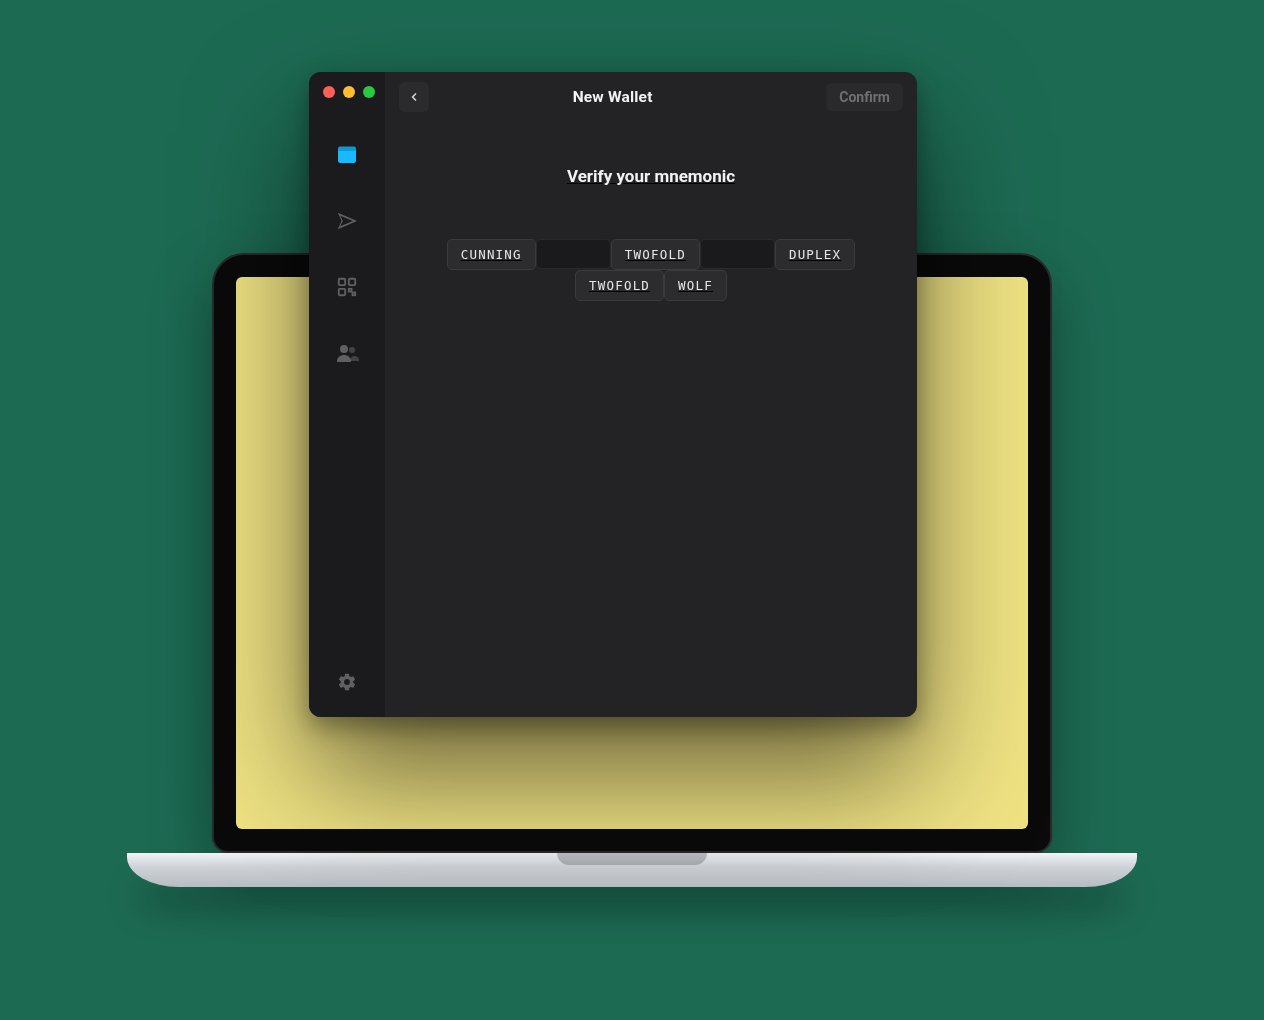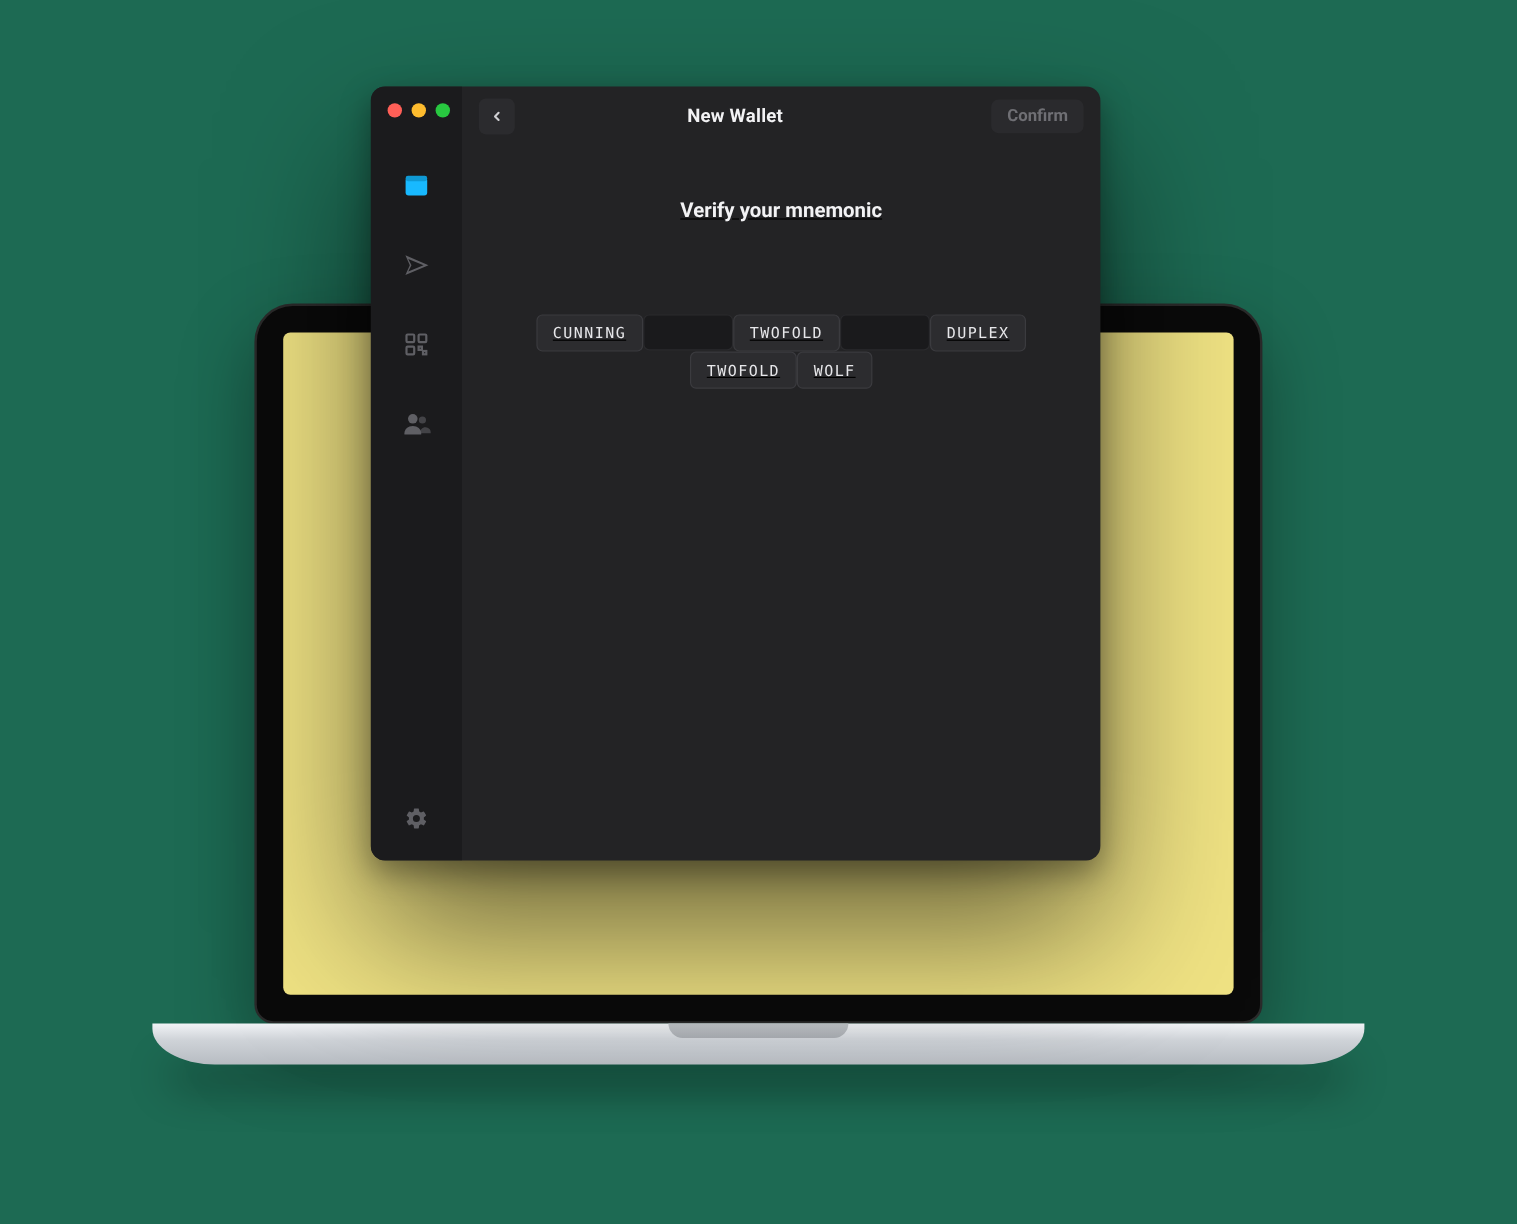--- a/index.html
+++ b/index.html
@@ -184,21 +184,21 @@
     border-radius: 8px;
     padding: 22px 18px;
     display: flex;
     flex-wrap: wrap;
     gap: 12px;
     justify-content: center;
     align-content: flex-start;
   }
 
   .word-pool {
-    margin-top: 70px;
+    margin-top: 47px;
     width: 100%;
     display: flex;
     flex-wrap: wrap;
     justify-content: center;
   }
 
   .chip {
     font-family: ui-monospace, "SFMono-Regular", Menlo, Consolas, monospace;
     font-size: 12.5px;
     letter-spacing: 1.2px;

